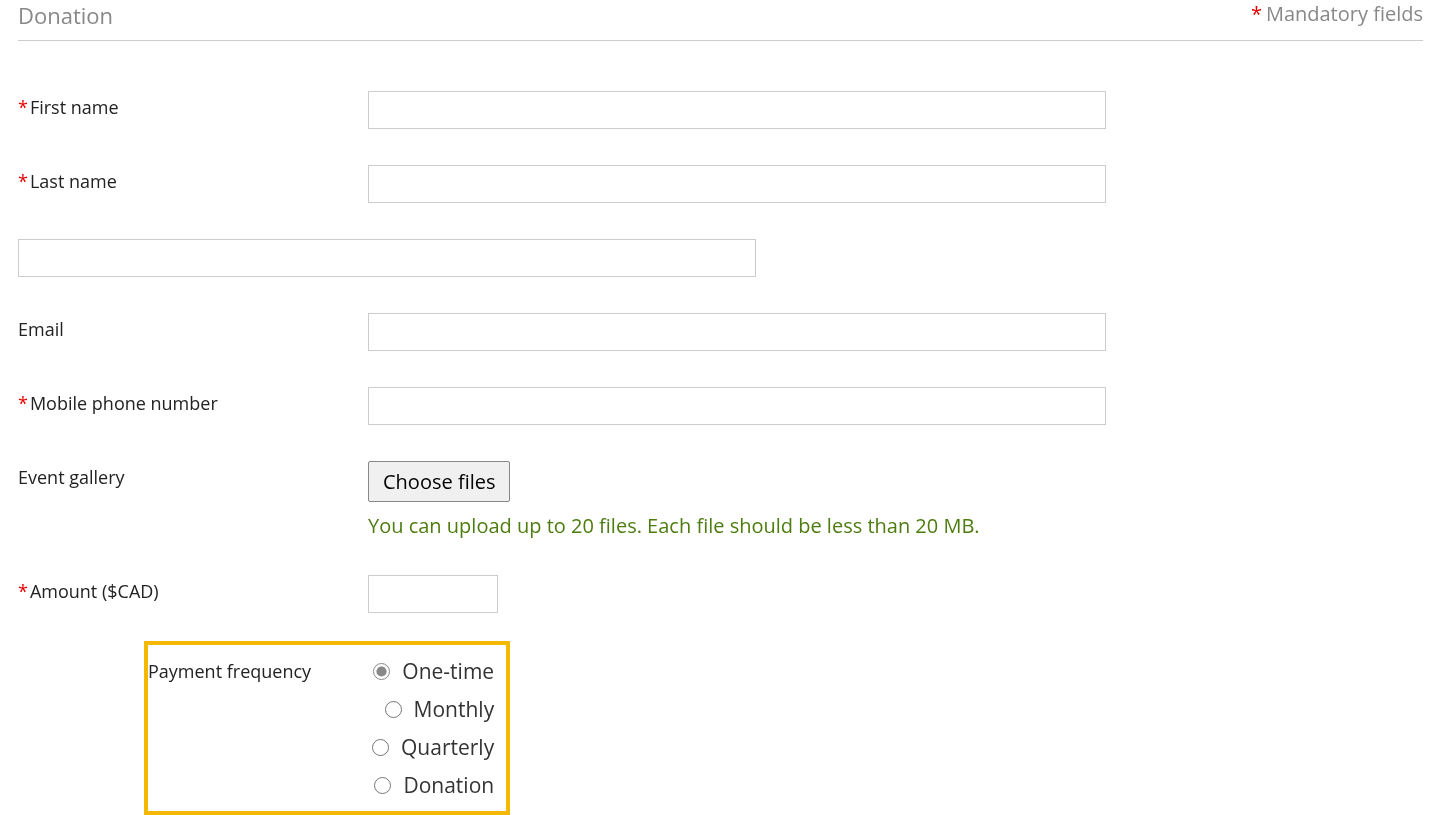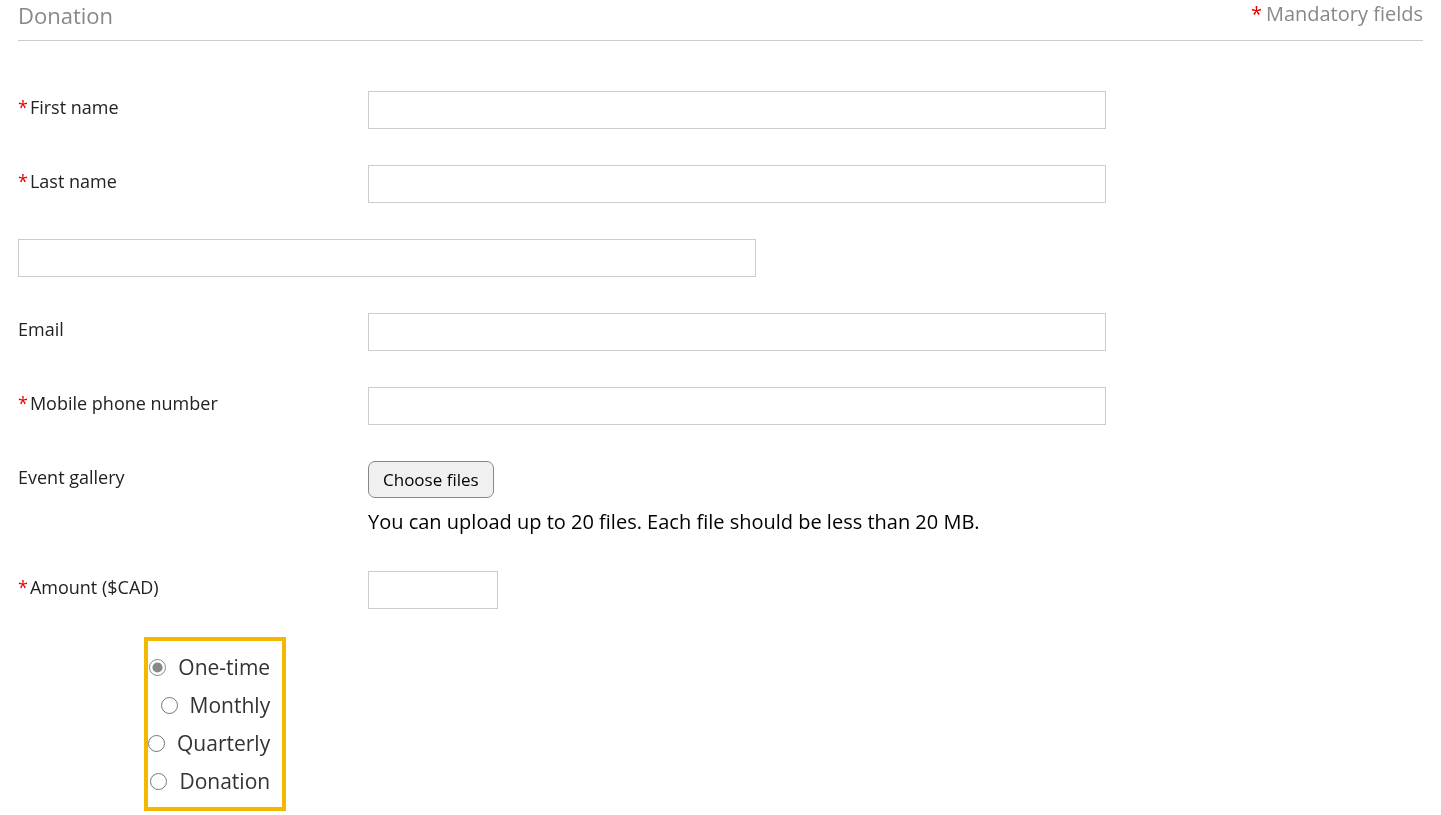--- a/index.html
+++ b/index.html
@@ -61,30 +61,30 @@
       border: 1px solid #ccc;
       padding: 4px 8px;
       font-size: 18px;
       font-family: inherit;
     }
     input[type="text"].short {
       width: 130px;
     }
     .choose-files-btn {
       font-family: inherit;
-      font-size: 17px;
+      font-size: 20px;
       padding: 6px 14px;
       background: #f0f0f0;
       border: 1px solid #888;
-      border-radius: 7px;
+      border-radius: 2px;
       cursor: pointer;
     }
     .help-text {
       margin-top: 10px;
-      color: #000000;
+      color: #4d7c0f;
       font-size: 20px;
     }
     .radio-group {
       display: flex;
       flex-direction: column;
       gap: 10px;
     }
     .radio-item {
       display: flex;
       align-items: center;
@@ -192,20 +192,23 @@
     <span class="star">*</span><span>Amount ($CAD)</span>
   </div>
   <div class="input-col">
     <input type="text" class="short" value="" style="">
   </div>
 </div>
 
 
 <div class="highlight-box">
   <div class="form-row">
+    <div class="label-col">
+      <span>Payment frequency</span>
+    </div>
     <div class="input-col">
       <div class="radio-group">
         <label class="radio-item">
           <input type="radio" name="freq" checked="" style="">
           <span>One-time</span>
         </label>
         <label class="radio-item">
           <input type="radio" name="freq" style="">
           <span>Monthly</span>
         </label>

